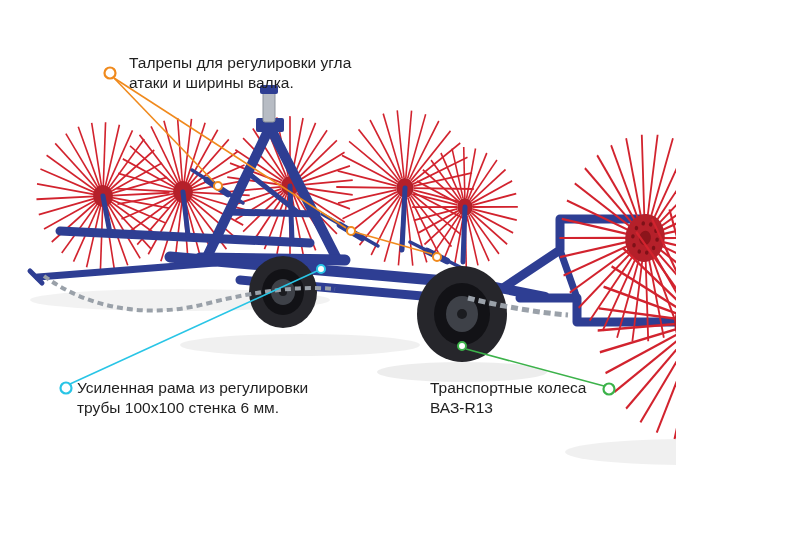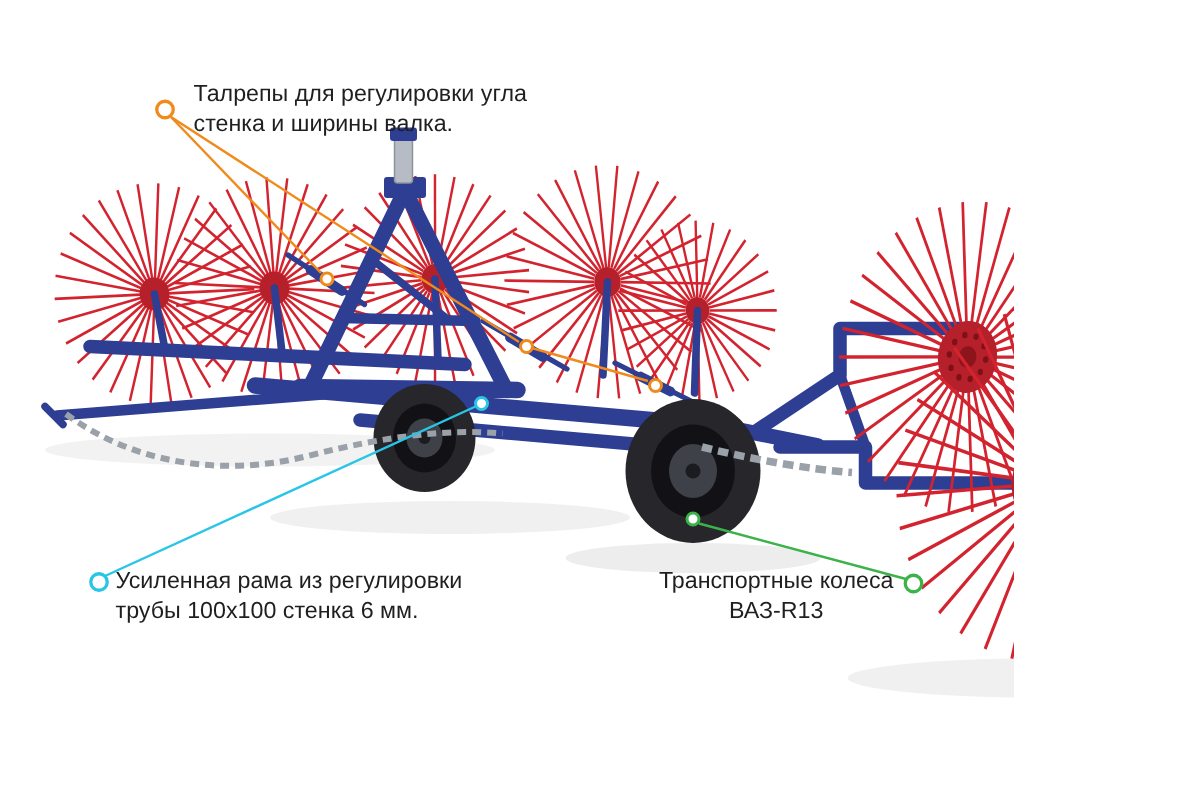--- a/index.html
+++ b/index.html
@@ -11,21 +11,21 @@
     overflow:hidden;
   }
   .figure svg{position:absolute;inset:0;}
   .label{
     position:absolute;
     font-size:15.5px;
     line-height:1.32;
     color:#1f1f1f;
     white-space:nowrap;
   }
-  .label-center{text-align:center;}
+  .label-center{text-align:left;}
 </style>
 </head>
 <body>
 
 <div class="figure">
 
   <svg width="800" height="539" viewBox="0 0 800 539">
 
     <g>
       <ellipse cx="180" cy="300" rx="150" ry="11" fill="rgba(0,0,0,0.05)"></ellipse>
@@ -369,21 +369,21 @@
     </g>
     <g fill="none" stroke-width="1.6" stroke="#3cb24a">
       <path d="M604 386 L466 349"></path>
       <circle cx="609" cy="389" r="5.5" fill="#fff" stroke-width="2.2"></circle>
       <circle cx="462" cy="346" r="4" fill="#fff" stroke-width="2"></circle>
     </g>
   </svg>
 
   <div class="label" style="left:129px;top:53px;">
     <div>Талрепы для регулировки угла</div>
-    <div>стенка и ширины валка.</div>
+    <div>атаки и ширины валка.</div>
   </div>
 
   <div class="label" style="left:77px;top:378px;">
     <div>Усиленная рама из регулировки</div>
     <div>трубы 100х100 стенка 6 мм.</div>
   </div>
 
   <div class="label label-center" style="left:430px;top:378px;width:175px;">
     <div>Транспортные колеса</div>
     <div>ВАЗ-R13</div>

